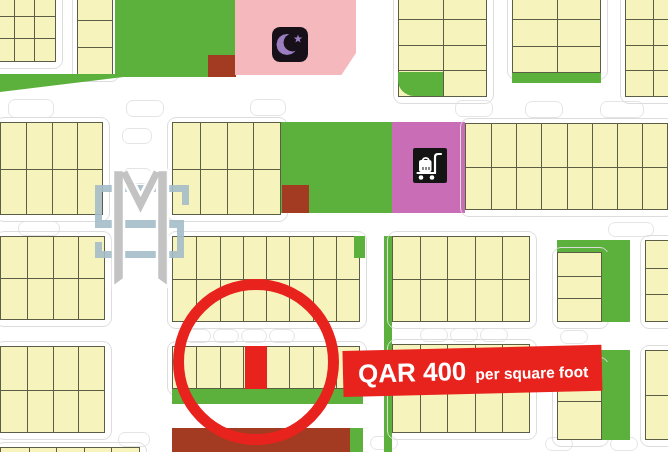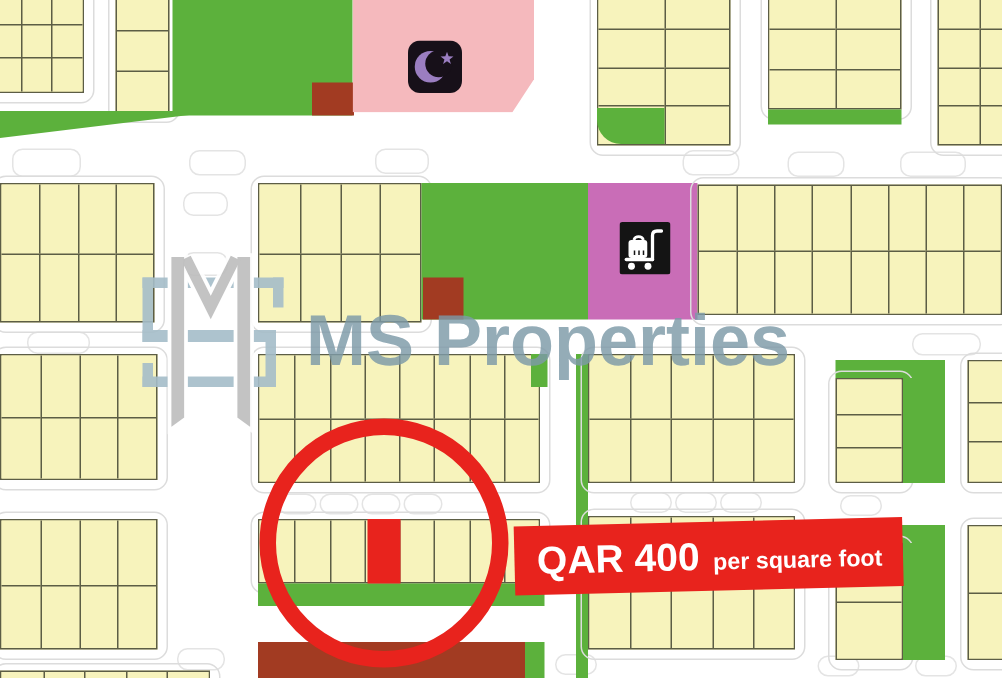--- a/index.html
+++ b/index.html
@@ -300,21 +300,20 @@
       <rect x="9" y="84" width="89" height="7"></rect>
     </g>
     <g>
       <polyline points="38,5 54.5,38 71,5" fill="none" stroke="#ffffff" stroke-width="12"></polyline>
       <polygon points="27,3 38,3 38,112 27,120" fill="#bdbdbd" stroke="#ffffff" stroke-width="2.5"></polygon>
       <polygon points="71,3 82,3 82,120 71,112" fill="#bdbdbd" stroke="#ffffff" stroke-width="2.5"></polygon>
       <polyline points="38,5 54.5,38 71,5" fill="none" stroke="#bdbdbd" stroke-width="7"></polyline>
     </g>
   </svg>
 
-  <div id="wm-text" style="color: rgb(125, 154, 168); opacity: 0.82;">MS Properties</div>
 
   <div class="icon-box" style="left:272px;top:27px;">
     <svg width="36" height="35" viewBox="0 0 36 35">
       <rect x="0" y="0" width="36" height="35" rx="8" fill="#171019"></rect>
       <circle cx="15" cy="17.5" r="10.5" fill="#9b7ec1"></circle>
       <circle cx="20.5" cy="15.5" r="9" fill="#171019"></circle>
       <polygon fill="#9b7ec1" points="26,7.5 27.1,10.5 30.3,10.6 27.7,12.6 28.6,15.6 26,13.8 23.4,15.6 24.3,12.6 21.7,10.6 24.9,10.5"></polygon>
     </svg>
   </div>
 

